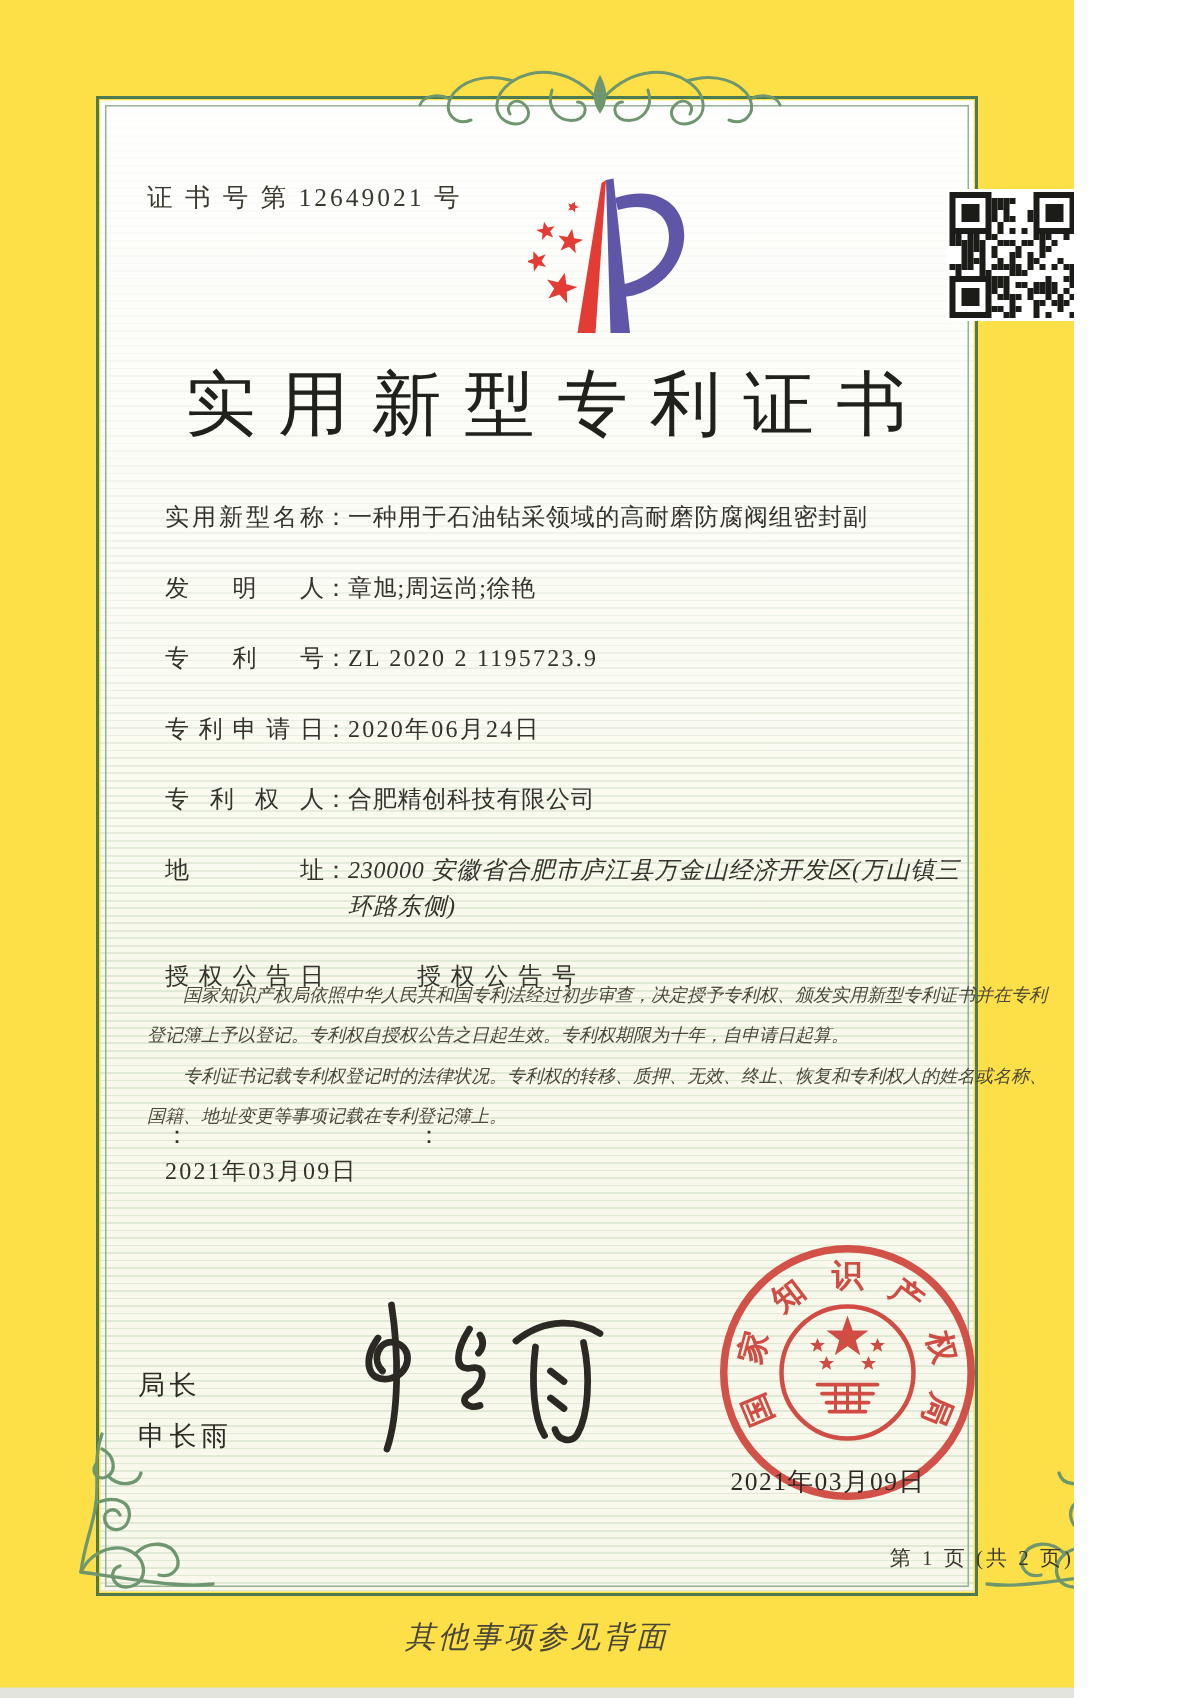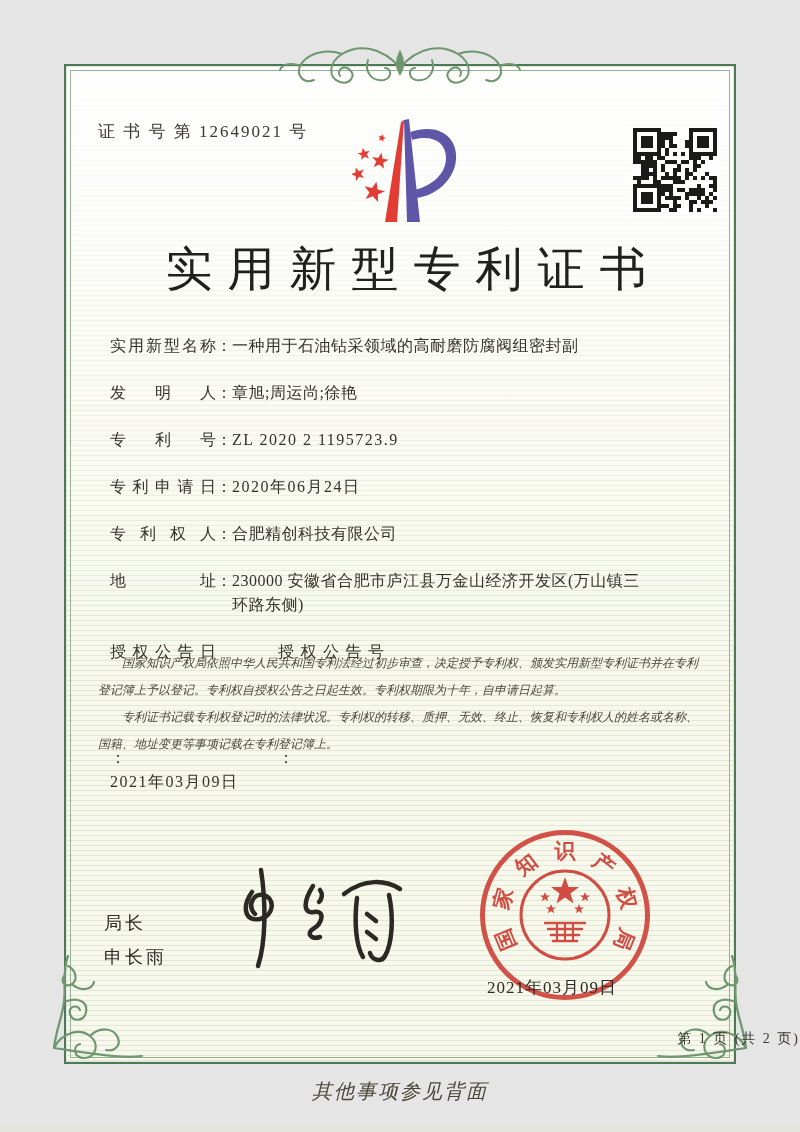--- a/index.html
+++ b/index.html
@@ -1,16 +1,16 @@
 <!DOCTYPE html>
 <html><head>
 <meta charset="utf-8">
 <style>
   html,body{margin:0;padding:0;background:#ffffff;}
-  .page{position:relative;width:800px;height:1132px;background:#e5e5e5;overflow:hidden;
+  .page{position:relative;width:716px;height:1132px;background:#fde047;overflow:hidden;
         font-family:"Liberation Serif","DejaVu Serif",serif;color:#35322c;}
   
   .scan-edge{position:absolute;left:0;right:0;bottom:0;height:7px;background:#e4e4df;}
   
   .frame-outer{position:absolute;left:64px;top:64px;right:64px;bottom:68px;
                border:2px solid #4c7a52;}
   .frame-inner{position:absolute;left:70px;top:70px;right:70px;bottom:74px;
                border:1px solid #94b294;}
   
   .guilloche{position:absolute;left:67px;top:67px;right:67px;bottom:71px;
@@ -29,29 +29,29 @@
 
   .title{position:absolute;left:0;right:0;top:238px;text-align:center;
          font-size:47px;letter-spacing:15px;font-weight:500;color:#20201d;padding-left:27px;}
 
   .fields{position:absolute;left:110px;top:334px;width:612px;font-size:16px;}
   .f-row{display:flex;align-items:flex-start;line-height:24px;margin-bottom:23px;}
   .f-label{display:inline-block;width:106px;text-align:justify;text-align-last:justify;flex:0 0 106px;}
   .f-colon{flex:0 0 14px;}
   .f-value{letter-spacing:.5px;}
   .f-value.num{letter-spacing:1.5px;}
-  .f-row.addr .f-value{width:420px;}
+  .f-row.addr .f-value{width:420px;font-style:italic;}
   .pair{display:flex;flex-direction:column;}
   .pair .f-value{width:168px;}
 
   .body-text{position:absolute;left:98px;top:650px;width:606px;font-size:12px;line-height:27px;
              color:#4b463a;font-style:italic;}
   .body-text p{margin:0;text-indent:2em;}
 
-  .director{position:absolute;left:104px;top:906px;font-family:"Liberation Sans","DejaVu Sans",sans-serif;
+  .director{position:absolute;left:92px;top:906px;font-family:"Liberation Sans","DejaVu Sans",sans-serif;
             font-size:18px;color:#2e2b26;line-height:34px;letter-spacing:3px;}
   .signature{position:absolute;left:216px;top:862px;width:200px;height:115px;}
 
   .seal{position:absolute;left:480px;top:830px;width:170px;height:170px;opacity:.93;}
   .seal-ring{position:absolute;inset:0;border:5px solid #d0463d;border-radius:50%;}
   .seal-char{position:absolute;left:50%;top:50%;width:24px;height:24px;margin:-12px 0 0 -12px;
              color:#cf4038;font-size:21px;font-weight:700;text-align:center;line-height:24px;
              font-family:"Liberation Sans","DejaVu Sans",sans-serif;}
   .seal-emblem{position:absolute;left:35px;top:35px;width:100px;height:100px;}
   .seal-date{position:absolute;left:487px;top:976px;font-size:17px;letter-spacing:1px;color:#2d2a25;}

